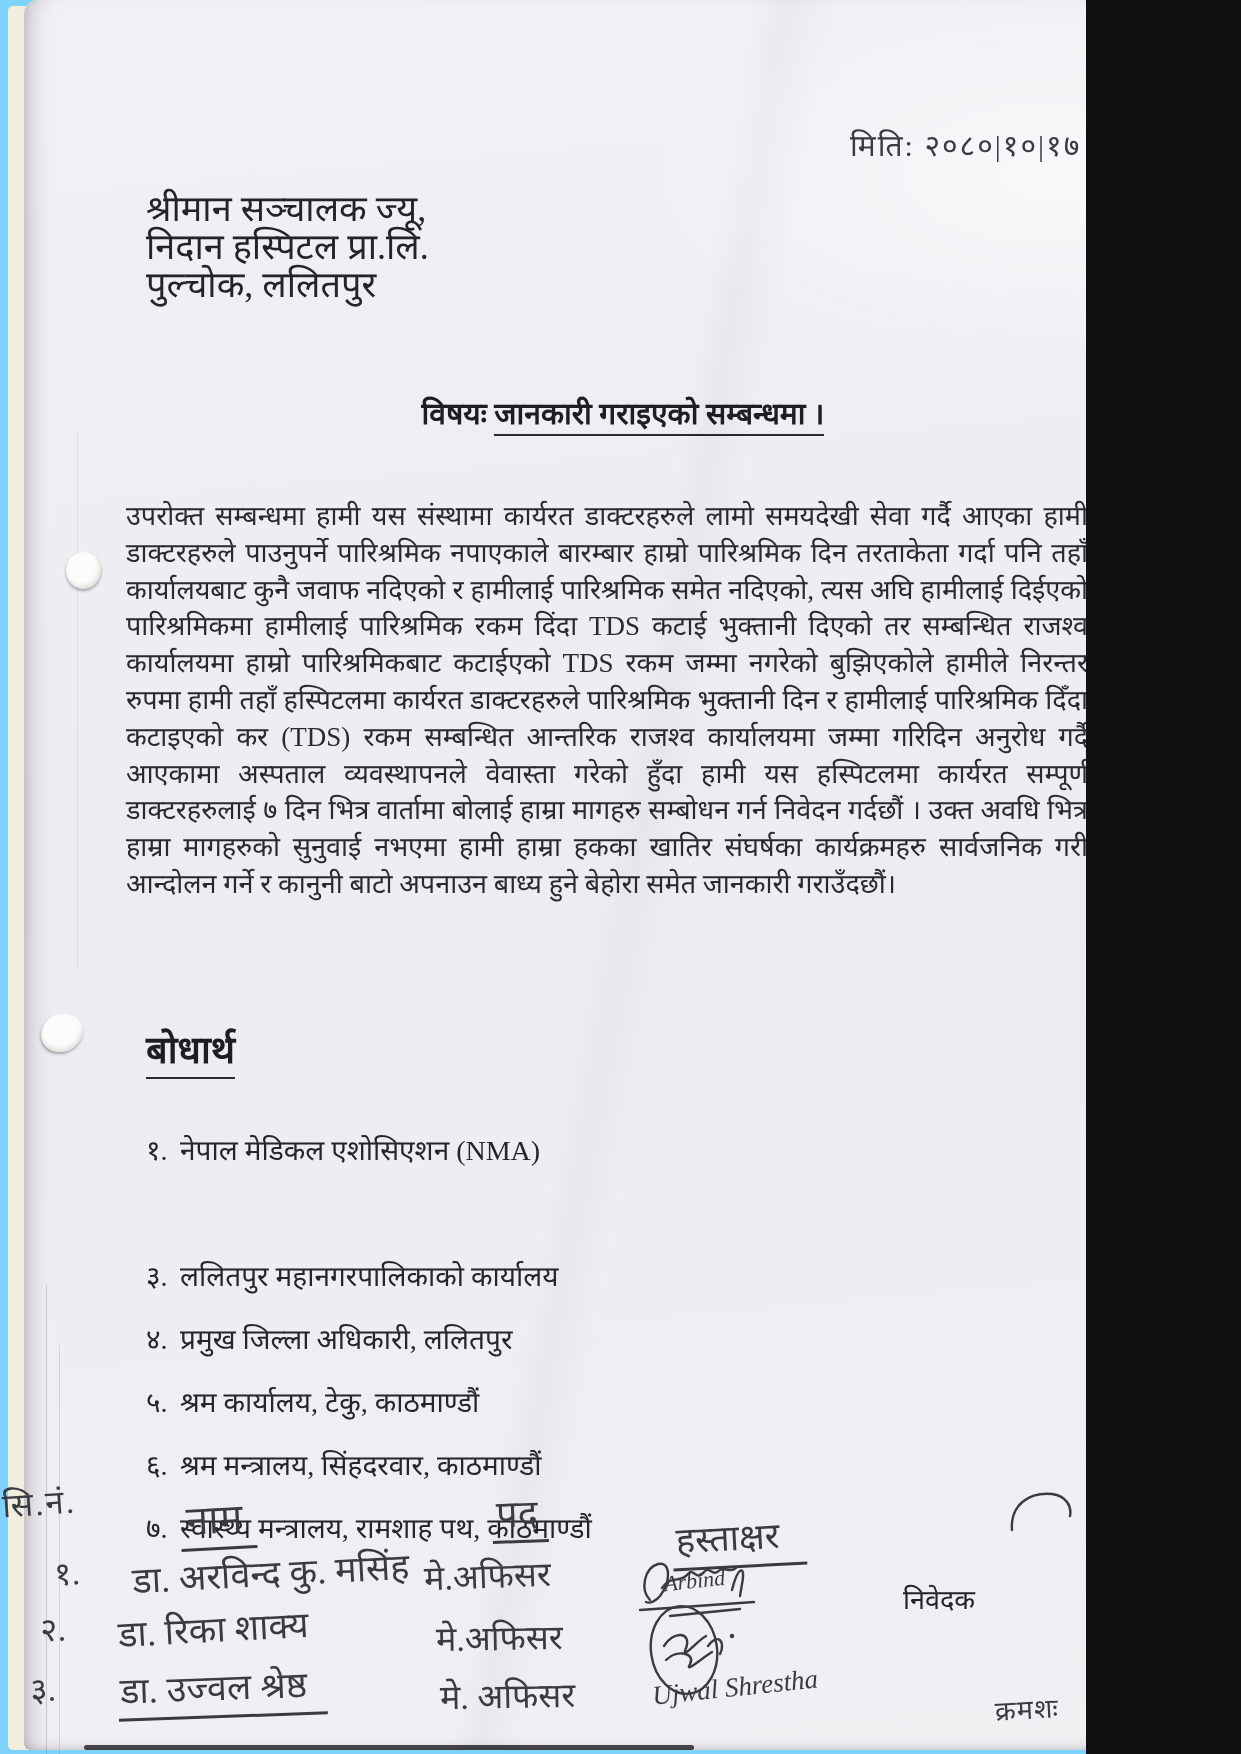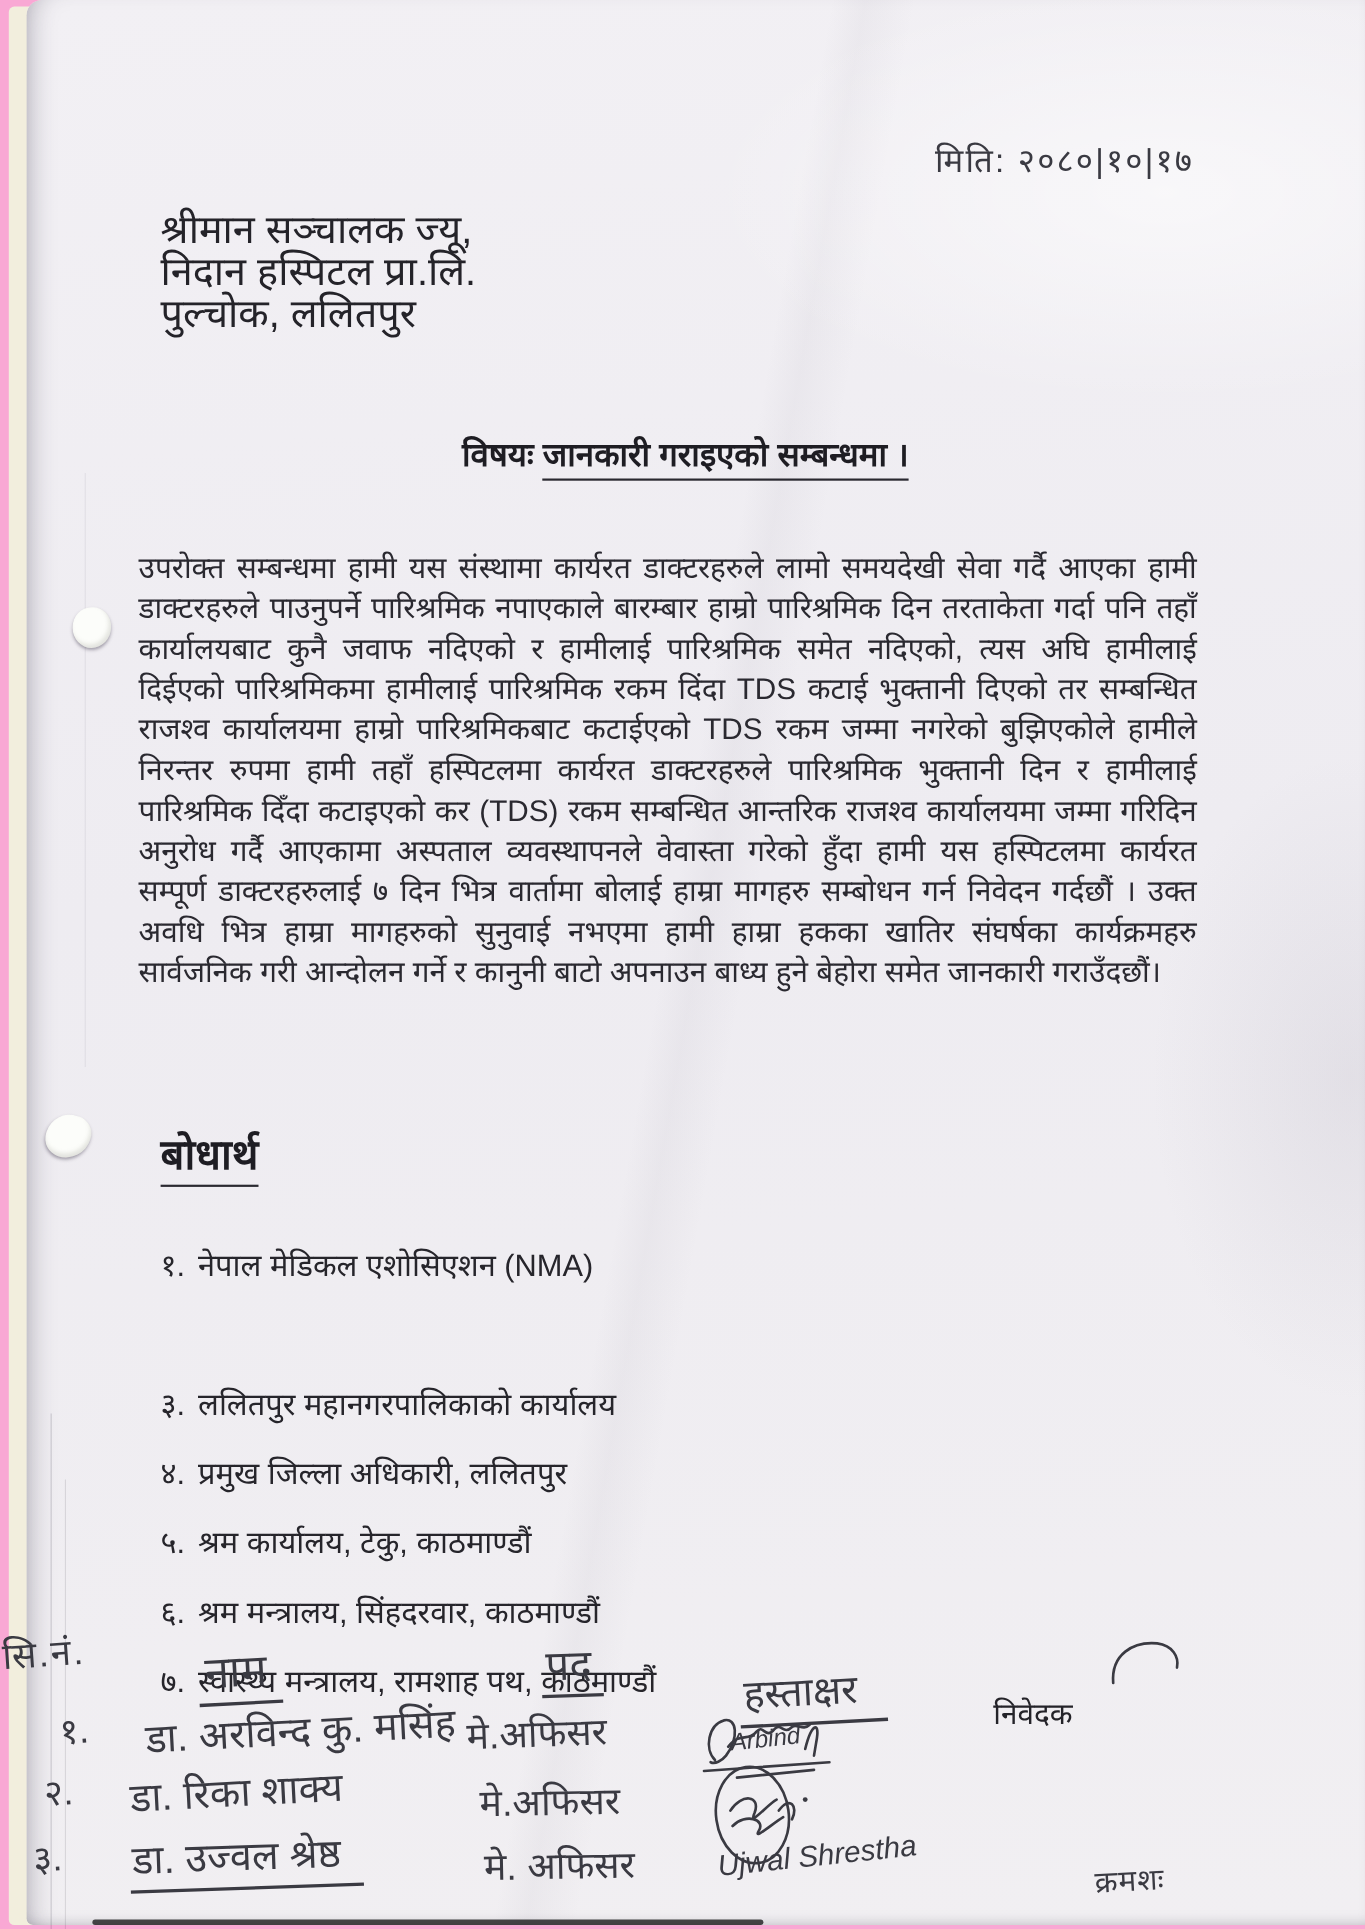--- a/index.html
+++ b/index.html
@@ -1,17 +1,17 @@
 <!DOCTYPE html>
 <html><head>
 <meta charset="utf-8">
 <style>
   html,body{margin:0;padding:0;background:#101012;}
-  .page{position:relative;width:1241px;height:1754px;background:#f9a8d4;overflow:hidden;
-        font-family:Liberation Sans, sans-serif;}
+  .page{position:relative;width:1086px;height:1754px;background:#7dd3fc;overflow:hidden;
+        font-family:Liberation Serif, serif;}
   
   .underlay{position:absolute;left:8px;top:6px;width:30px;height:1744px;background:#f2eedd;border-radius:5px;}
   .paper{position:absolute;left:24px;top:0;width:1217px;height:1750px;
          background:
            radial-gradient(ellipse 700px 320px at 85% 10%, rgba(255,255,255,0.55), rgba(255,255,255,0) 60%),
            radial-gradient(ellipse 260px 420px at 99% 56%, rgba(150,144,162,0.14), rgba(150,144,162,0) 70%),
            linear-gradient(100deg, rgba(0,0,0,0) 48%, rgba(110,104,124,0.05) 50%, rgba(0,0,0,0) 53%),
            linear-gradient(175deg,#f2f0f4 0%,#eeecf1 45%,#f1eff2 100%);
          border-top-left-radius:14px;border-bottom-left-radius:6px;
          box-shadow: inset 20px 0 26px -20px rgba(55,50,70,0.4), inset 0 -8px 14px -10px rgba(55,50,70,0.35);}
@@ -35,21 +35,21 @@
   .cc-num{display:inline-block;width:34px;}
   
   .hw{color:#3a3a42;font-style:normal;}
   .hw-sn{position:absolute;left:2px;top:1480px;font-size:33px;transform:rotate(-4deg);letter-spacing:2px;}
   .hw-name{position:absolute;left:180px;top:1490px;font-size:40px;transform:rotate(-3deg);
            border-bottom:3px solid #3a3a42;padding:0 14px 2px 6px;}
   .hw-pad{position:absolute;left:492px;top:1486px;font-size:38px;transform:rotate(-2deg);
           border-bottom:3px solid #3a3a42;padding:0 10px 2px 4px;}
   .hw-sig-h{position:absolute;left:672px;top:1512px;font-size:36px;transform:rotate(-3deg);
             border-bottom:3px solid #3a3a42;padding:0 26px 4px 4px;}
-  .applicant{position:absolute;left:903px;top:1538px;font-size:27px;color:#242329;}
+  .applicant{position:absolute;left:903px;top:1580px;font-size:27px;color:#242329;}
   .row-sn{position:absolute;font-size:33px;}
   .row-name{position:absolute;font-size:36px;white-space:nowrap;}
   .row-pos{position:absolute;font-size:34px;white-space:nowrap;}
   .sig{position:absolute;}
   .sig-text{font-style:italic;font-size:27px;color:#3a3a42;white-space:nowrap;display:inline-block;}
   .kramasha{position:absolute;left:995px;top:1690px;font-size:27px;transform:rotate(-3deg);letter-spacing:1px;}
   svg{display:block;}
 </style>
 </head>
 <body>

